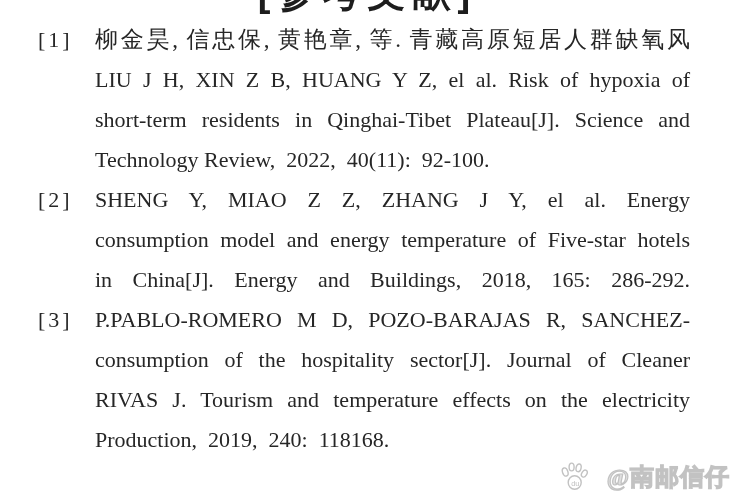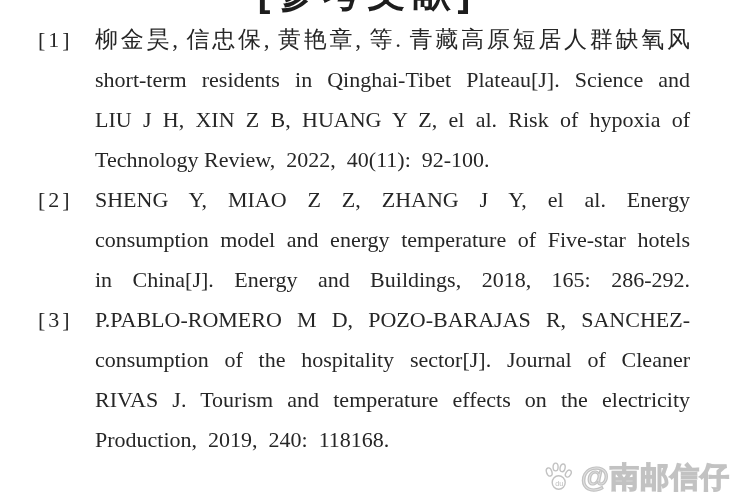--- a/index.html
+++ b/index.html
@@ -71,26 +71,26 @@
     white-space: pre;
     text-align: left;
   }
 
   .watermark {
     position: absolute;
     right: 5px;
     bottom: 7px;
     display: flex;
     align-items: center;
-    gap: 8px;
+    gap: 18px;
     justify-content: center;
   }
   .wm-text {
-    font-family: Liberation Sans, sans-serif;
-    font-size: 29px;
+    font-family: Liberation Serif, serif;
+    font-size: 24px;
     font-weight: 700;
     letter-spacing: 1px;
     color: rgba(255,255,255,0.2);
     -webkit-text-stroke: 1.2px #c2c2c2;
     text-shadow: 0 0 1px #d8d8d8;
     line-height: 1;
   }
 </style>
 </head>
 <body>
@@ -100,24 +100,24 @@
   <div class="section-title">[参考文献]</div>
 
   <div class="content">
 
     <section>
       <div class="ref-line cn stretch">
         <span class="ref-label">[1]</span>
         <span class="ref-text">柳金昊, 信忠保, 黄艳章, 等. 青藏高原短居人群缺氧风</span>
       </div>
       <div class="ref-line stretch">
-        <span class="ref-text">short-term residents in Qinghai-Tibet Plateau[J]. Science and</span>
+        <span class="ref-text">LIU J H, XIN Z B, HUANG Y Z, el al. Risk of hypoxia of</span>
       </div>
       <div class="ref-line stretch">
-        <span class="ref-text">LIU J H, XIN Z B, HUANG Y Z, el al. Risk of hypoxia of</span>
+        <span class="ref-text">short-term residents in Qinghai-Tibet Plateau[J]. Science and</span>
       </div>
       <div class="ref-line plain">
         <span class="ref-text">Technology Review,  2022,  40(11):  92-100.</span>
       </div>
     </section>
 
     <section>
       <div class="ref-line stretch">
         <span class="ref-label">[2]</span>
         <span class="ref-text">SHENG Y, MIAO Z Z, ZHANG J Y, el al. Energy</span>

